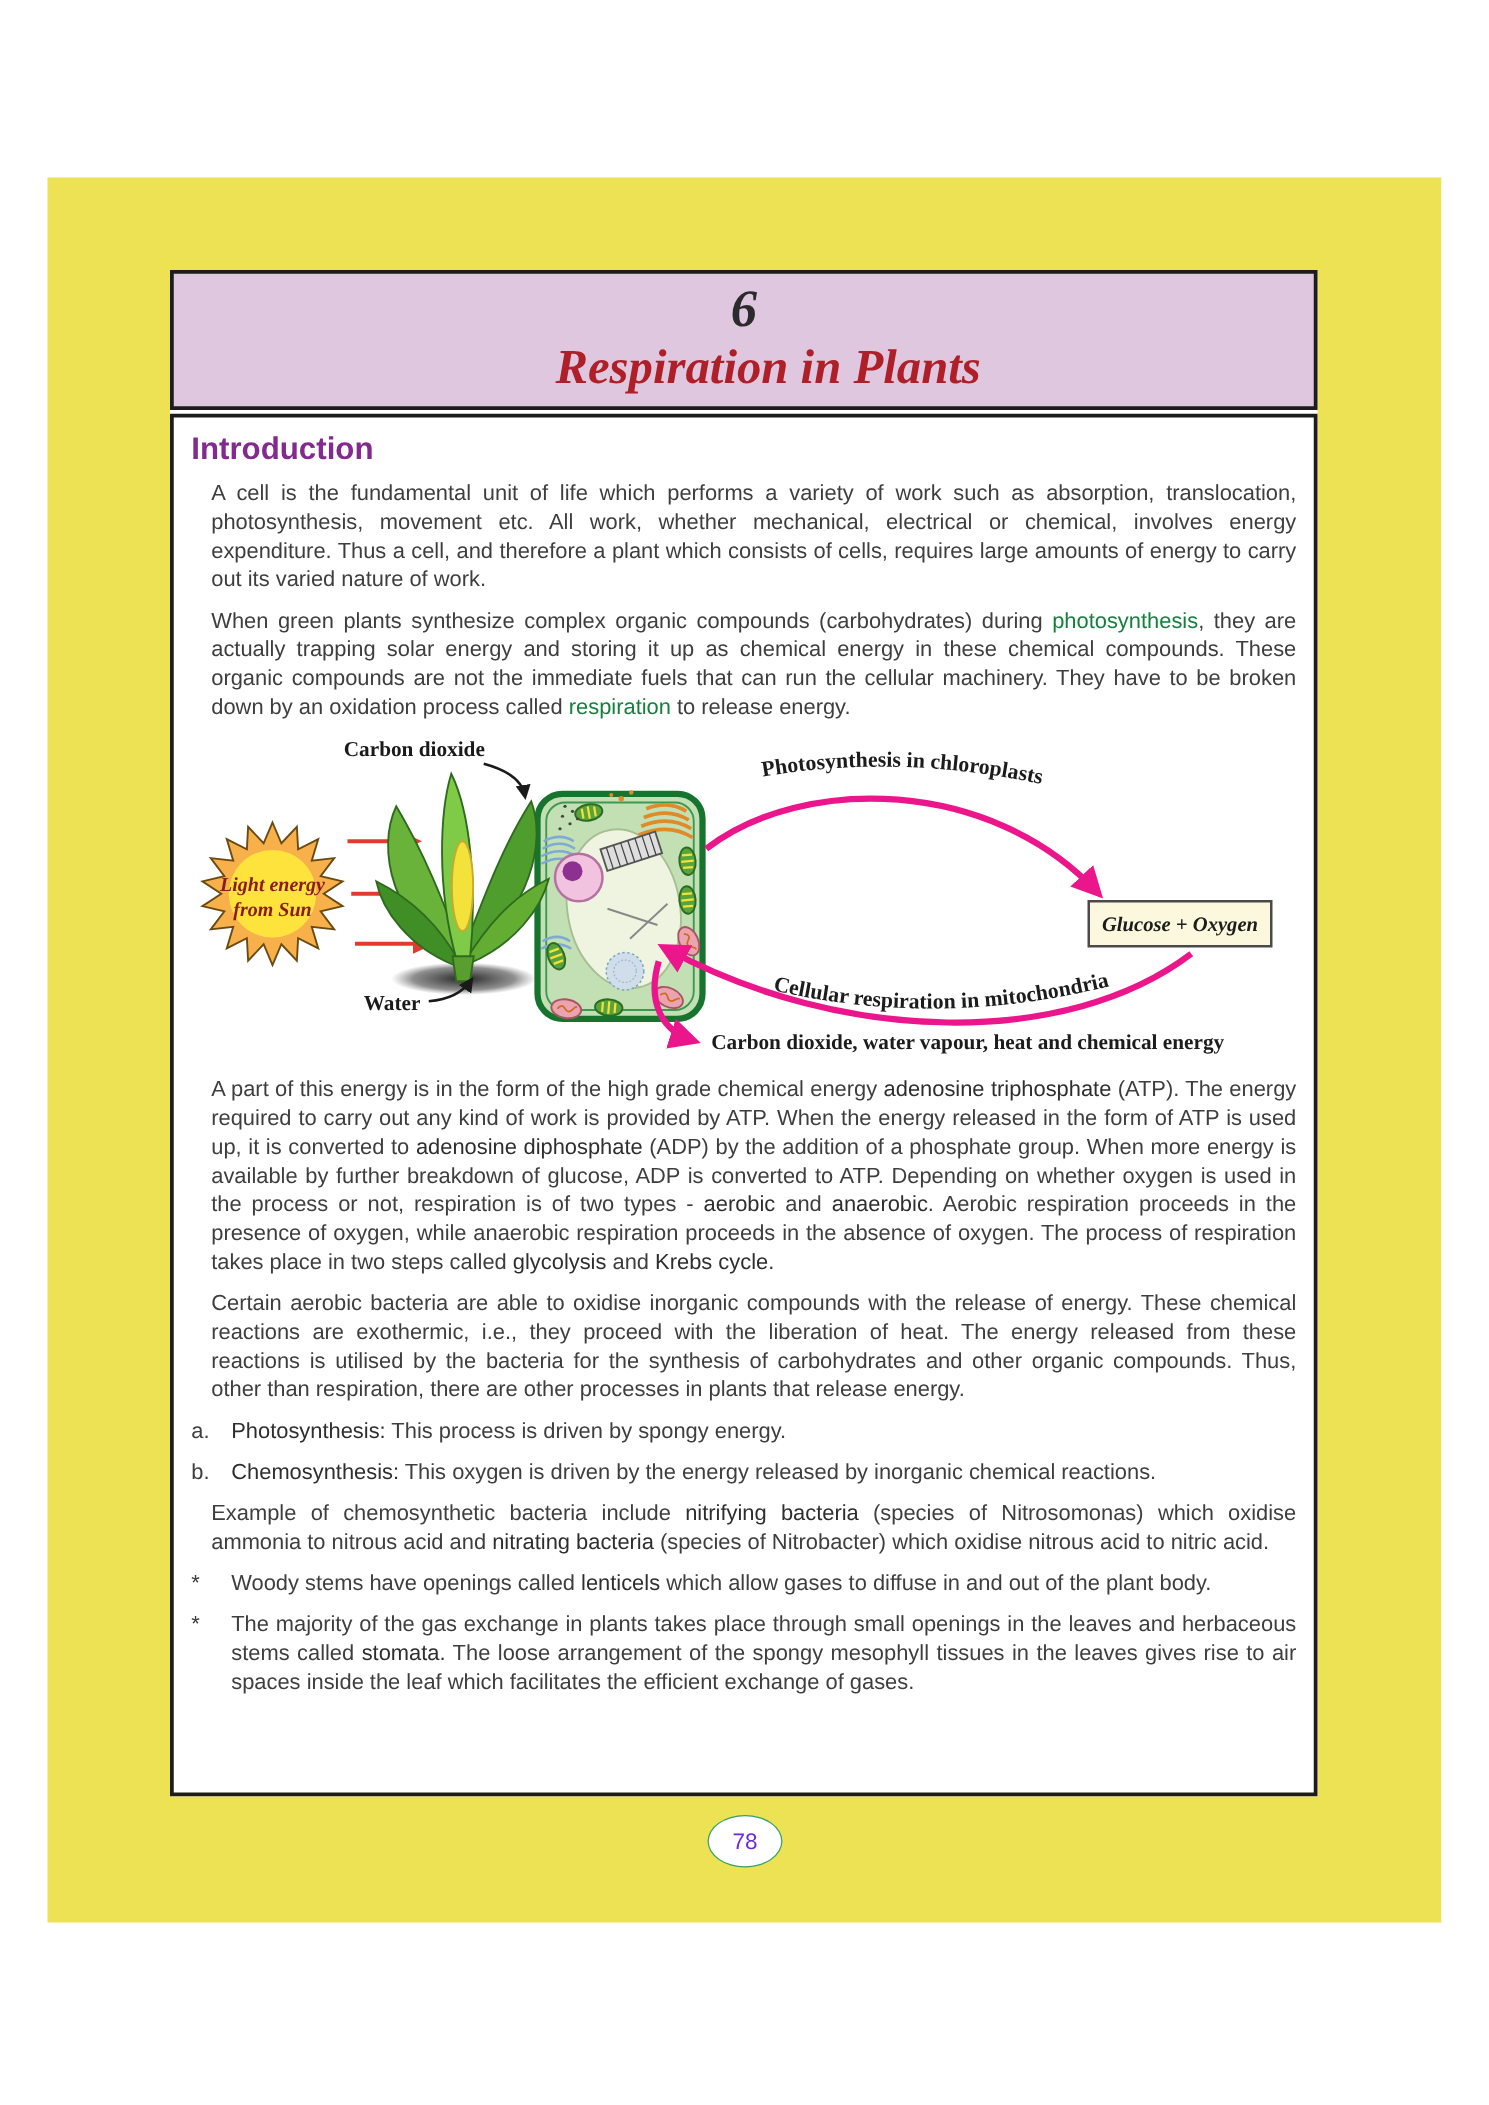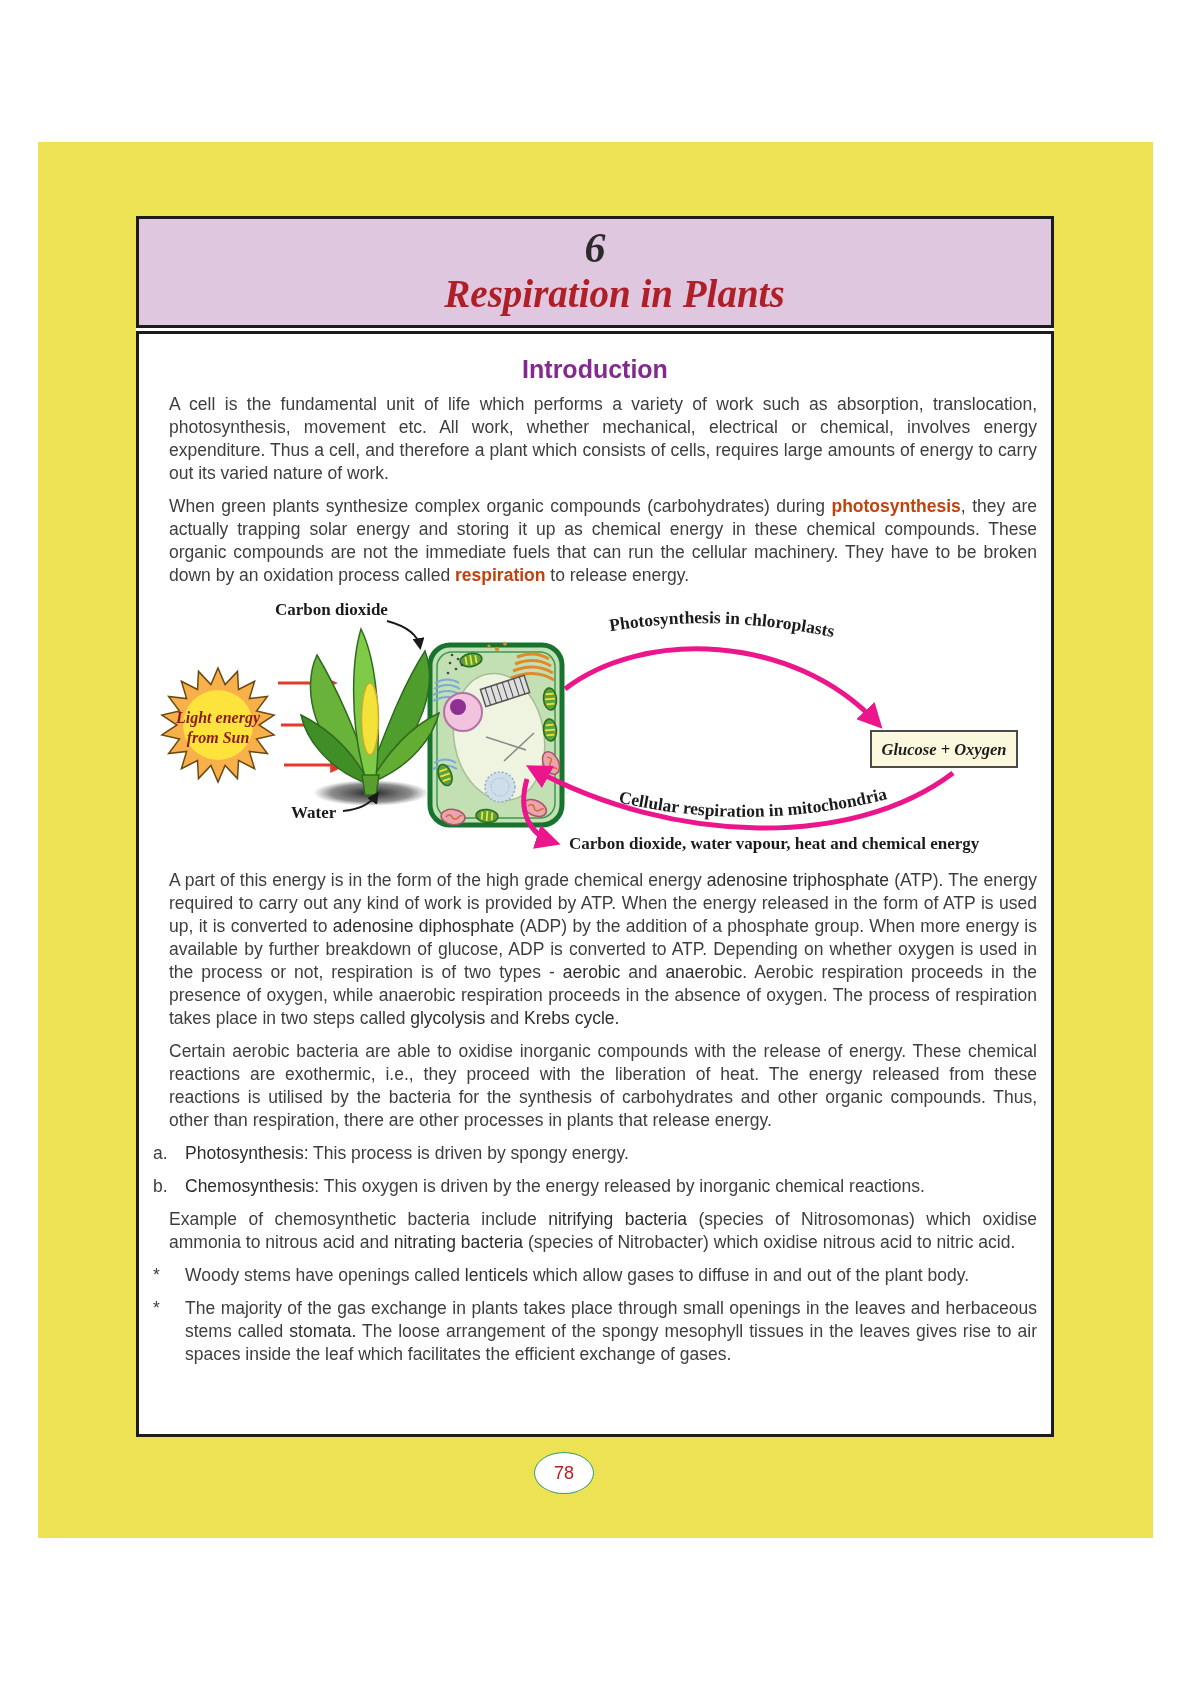--- a/index.html
+++ b/index.html
@@ -25,40 +25,39 @@
   .chapter-title{
     font-family:"Liberation Serif",serif;font-weight:bold;font-style:italic;
     font-size:39px;line-height:46px;color:#ae1f28;margin-left:39px;
   }
   .content-box{
     margin-top:3px;background:#ffffff;border:3px solid #1c1c1c;box-sizing:border-box;
     min-height:1106px;padding:8px 14px 10px 14px;
   }
   h2.intro{
     font-size:25px;line-height:30px;color:#822a8e;font-weight:bold;
-    margin:12px 0 9px 0;
-    text-align:center;
+    margin:2px 0 9px 0;
   }
   p.body-par{
     font-size:17.5px;line-height:23px;text-align:justify;margin:0 0 10px 16px;
   }
   .row{display:flex;margin:0 0 10px 0;font-size:17.5px;line-height:23px;}
   .row .marker{flex:0 0 32px;}
   .row .row-text{flex:1;text-align:justify;}
   .indent{margin-left:32px;}
   span.b{font-weight:normal;color:#2e2e2e;}
   span.i{}
-  span.red{font-weight:bold;color:#c2410c;}
+  span.red{font-weight:normal;color:#15803d;}
   span.redb{font-weight:bold;color:#b3262a;}
   .diagram-wrap{margin:2px 0 6px 0;}
   .page-oval{
-    position:absolute;left:534px;top:1452px;width:58px;height:40px;
+    position:absolute;left:566px;top:1452px;width:58px;height:40px;
     background:#ffffff;border:1.5px solid #3aa06a;border-radius:50%;
     display:flex;align-items:center;justify-content:center;
-    font-size:18px;color:#b91c1c;
+    font-size:18px;color:#6d28d9;
   }
   svg text{user-select:none;}
 </style>
 </head>
 <body>
 
 <div class="yellow-mat"></div>
 
 <div class="page-frame">
 

